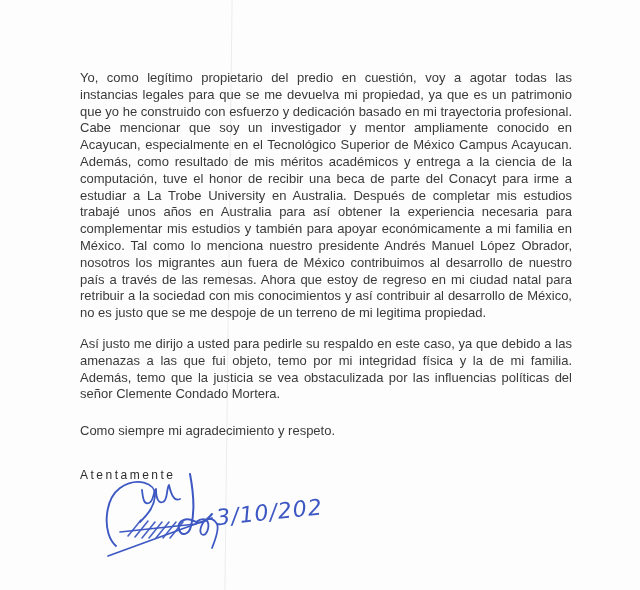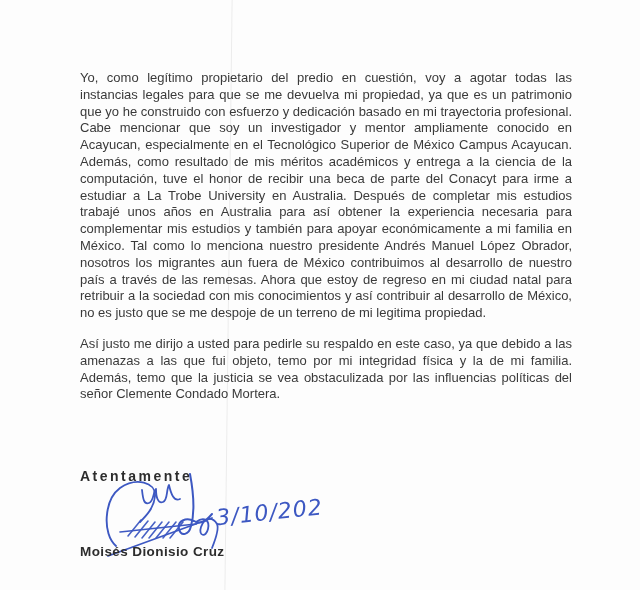--- a/index.html
+++ b/index.html
@@ -41,22 +41,22 @@
     color: #3a3a3a;
     text-align: justify;
   }
   .para-1 { top: 70px; }
   .para-2 { top: 336px; }
   .para-closing { top: 423px; text-align: left; }
   .salutation {
     position: absolute;
     left: 0;
     top: 468px;
-    font-size: 14px;
-    font-weight: bold;
+    font-size: 12px;
+    font-weight: normal;
     letter-spacing: 2.5px;
     color: #2d2d2d;
   }
   .signer-name {
     position: absolute;
     left: 80px;
     top: 544px;
     font-size: 13.5px;
     font-weight: bold;
     letter-spacing: 0.4px;
@@ -86,20 +86,21 @@
 </head>
 <body>
 
 <div class="page">
 
   <div class="fold-line"></div>
 
   <div class="body-text">
     <p class="para-1">Yo, como legítimo propietario del predio en cuestión, voy a agotar todas las instancias legales para que se me devuelva mi propiedad, ya que es un patrimonio que yo he construido con esfuerzo y dedicación basado en mi trayectoria profesional. Cabe mencionar que soy un investigador y mentor ampliamente conocido en Acayucan, especialmente en el Tecnológico Superior de México Campus Acayucan. Además, como resultado de mis méritos académicos y entrega a la ciencia de la computación, tuve el honor de recibir una beca de parte del Conacyt para irme a estudiar a La Trobe University en Australia. Después de completar mis estudios trabajé unos años en Australia para así obtener la experiencia necesaria para complementar mis estudios y también para apoyar económicamente a mi familia en México. Tal como lo menciona nuestro presidente Andrés Manuel López Obrador, nosotros los migrantes aun fuera de México contribuimos al desarrollo de nuestro país a través de las remesas. Ahora que estoy de regreso en mi ciudad natal para retribuir a la sociedad con mis conocimientos y así contribuir al desarrollo de México, no es justo que se me despoje de un terreno de mi legitima propiedad.</p>
     <p class="para-2">Así justo me dirijo a usted para pedirle su respaldo en este caso, ya que debido a las amenazas a las que fui objeto, temo por mi integridad física y la de mi familia. Además, temo que la justicia se vea obstaculizada por las influencias políticas del señor Clemente Condado Mortera.</p>
+    <p class="para-closing">Como siempre mi agradecimiento y respeto.</p>
     <div class="salutation">Atentamente</div>
   </div>
 
   <svg class="signature-svg" viewBox="0 0 125 88" xmlns="http://www.w3.org/2000/svg">
     <g fill="none" stroke-linecap="round" stroke-linejoin="round">
 
       <path stroke-width="1.9" d="M 18 74 C 4 62, 6 28, 22 16 C 38 5, 58 10, 57 24 C 56 36, 48 44, 42 50" stroke="#3d58c2"></path>
 
       <path stroke-width="1.8" d="M 44 18 C 45 27, 46 33, 51 31 C 56 29, 55 20, 58 17 C 58 25, 60 32, 65 30 C 70 28, 68 18, 71 13 C 73 22, 76 30, 82 27" stroke="#3d58c2"></path>
 
@@ -112,15 +113,14 @@
       <path stroke-width="1.7" d="M 10 84 L 114 46" stroke="#3d58c2"></path>
 
       <path stroke-width="1.8" d="M 98 50 C 106 44, 112 48, 110 57 C 108 66, 100 64, 103 55 C 106 46, 114 44, 119 52 C 121 56, 118 66, 114 76" stroke="#3d58c2"></path>
     </g>
   </svg>
 
   <svg class="date-svg" viewBox="0 0 110 52" xmlns="http://www.w3.org/2000/svg">
     <text x="4" y="34" transform="rotate(-6 55 26)" fill="#3d58c2">3/10/2022</text>
   </svg>
 
-  <div class="signer-name">Moisés Dionisio Cruz</div>
 
 </div>
 
 </body></html>

